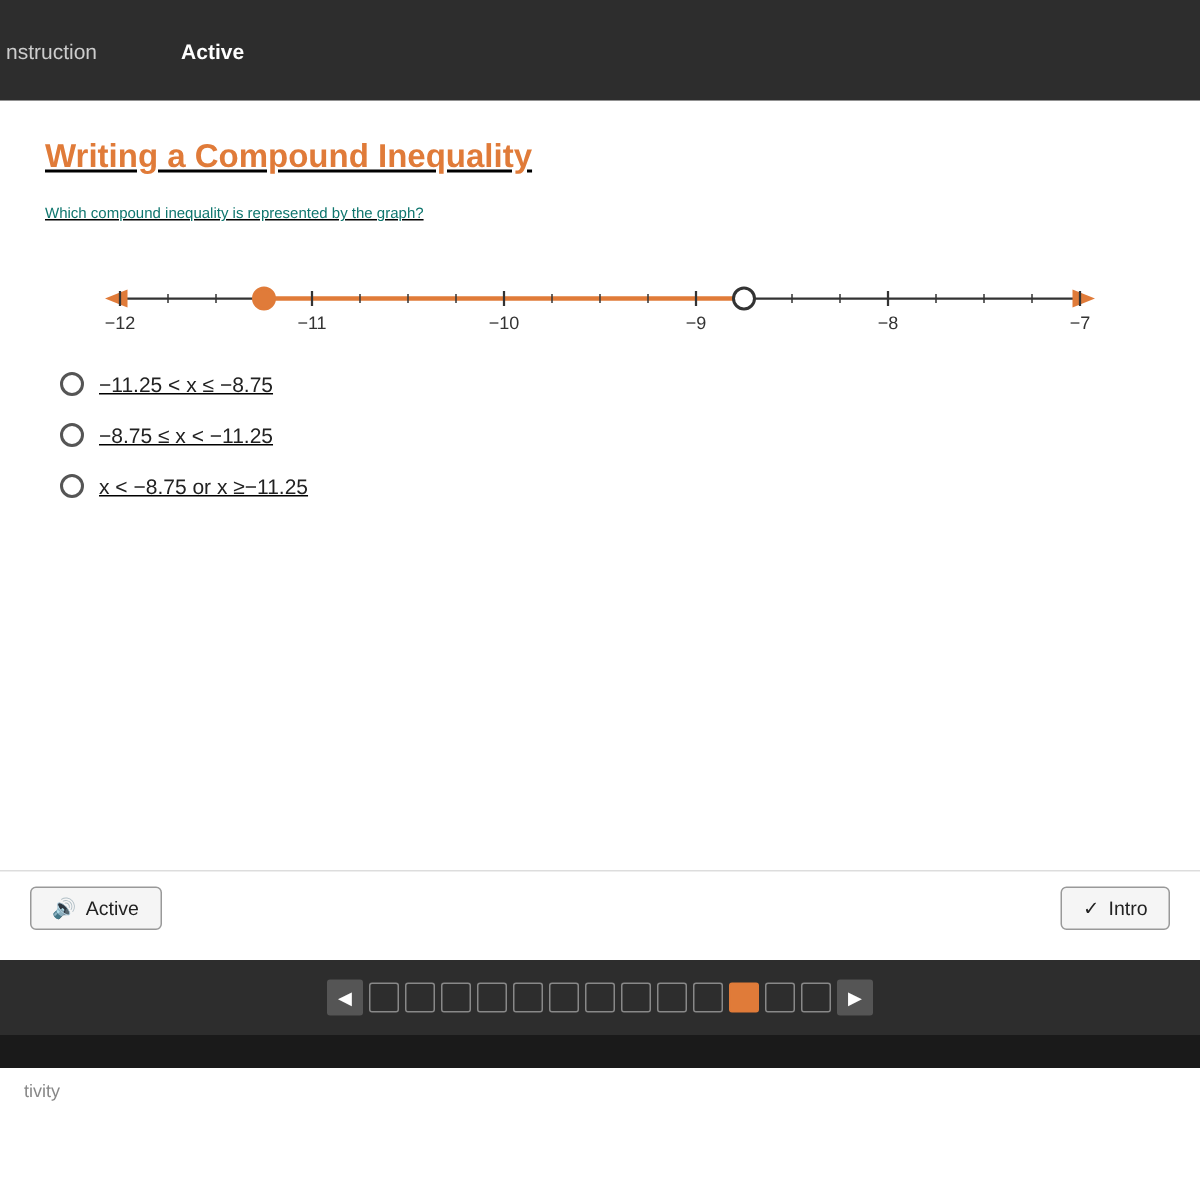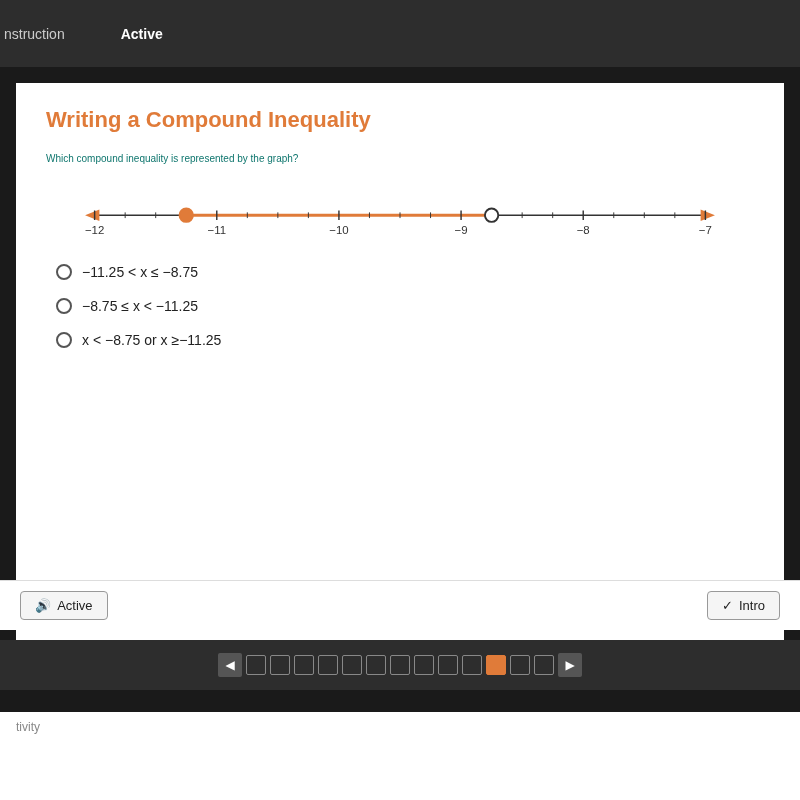--- a/index.html
+++ b/index.html
@@ -27,23 +27,24 @@
     }
     .top-nav-item.active {
       color: #fff;
       font-weight: bold;
       margin-left: 36px;
     }
 
     
     .main-content {
       background: #fff;
-      margin: 16px;
+      margin: 0;
       padding: 24px 30px;
       min-height: 590px;
+      text-decoration: underline;
     }
 
     .page-title {
       color: #e07b39;
       font-size: 22px;
       font-weight: bold;
       margin-bottom: 20px;
     }
 
     .question-text {

